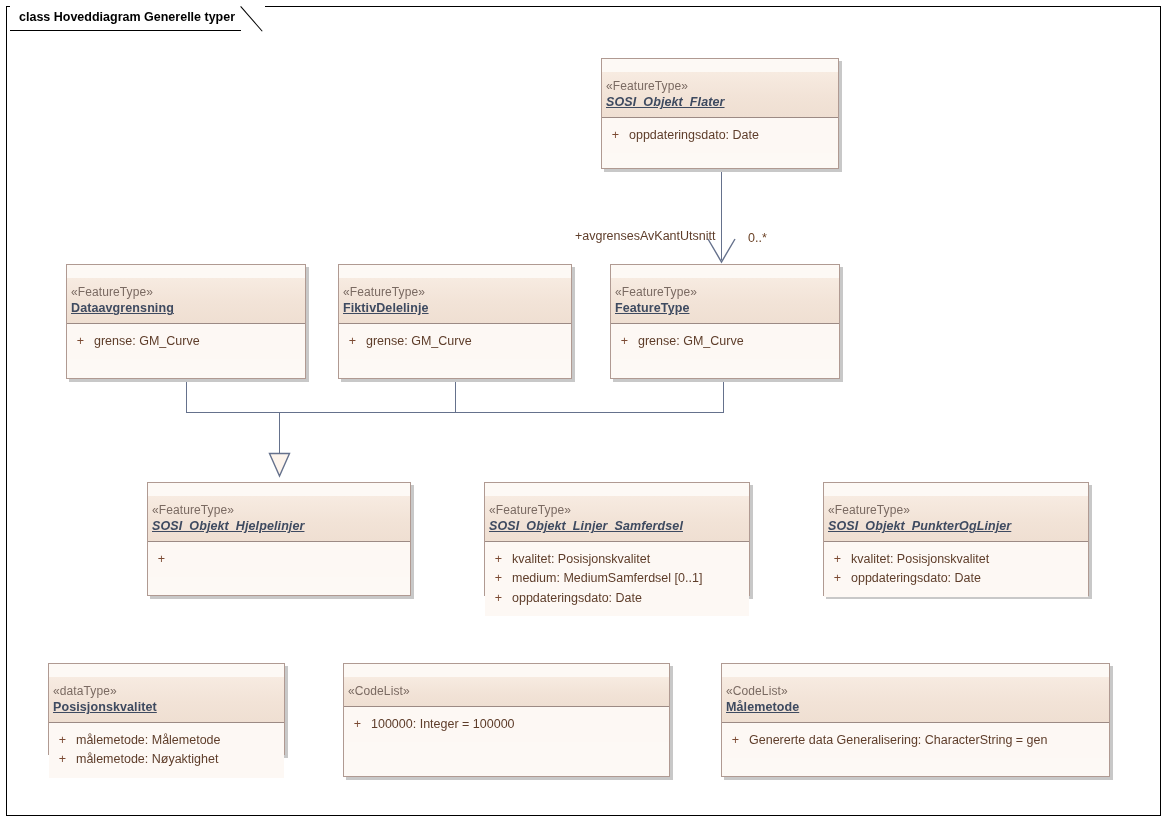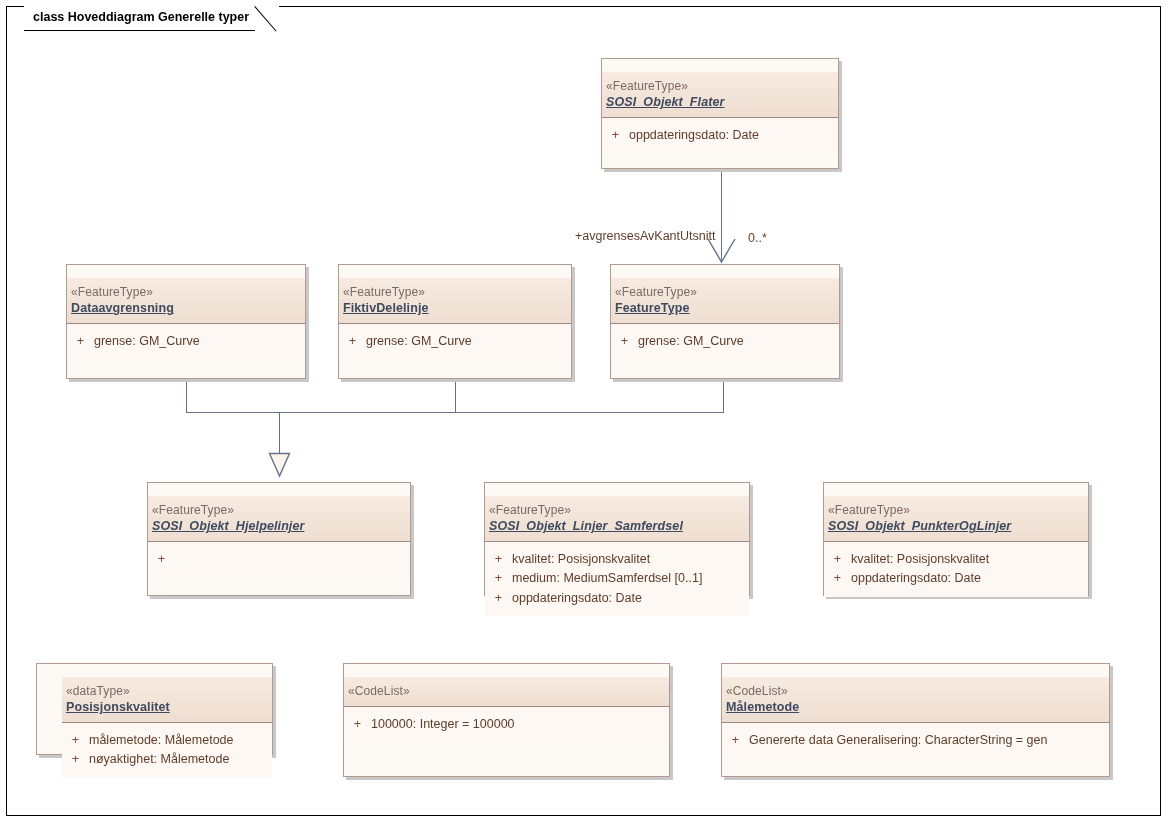--- a/index.html
+++ b/index.html
@@ -23,21 +23,21 @@
     position: absolute;
     left: 6px;
     top: 6px;
     width: 1155px;
     height: 810px;
     border: 1px solid #000000;
     box-sizing: border-box;
   }
   #frame-tab {
     position: absolute;
-    left: 24px;
+    left: 10px;
     top: 6px;
     height: 25px;
     box-sizing: border-box;
     background: #ffffff;
     display: flex;
     border-right: none;
   }
   #frame-tab .tab-body {
     height: 25px;
     box-sizing: border-box;
@@ -283,33 +283,33 @@
         <span class="vis">+</span>
         <span class="sig">kvalitet: Posisjonskvalitet</span>
       </div>
       <div class="uml-attr">
         <span class="vis">+</span>
         <span class="sig">oppdateringsdato: Date</span>
       </div>
     </div>
   </div>
 
-  <div class="uml-class" style="left:36px; top:663px; width:237px; height:92px;padding-left:25px;">
+  <div class="uml-class" style="left:48px; top:663px; width:237px; height:92px;">
     <div class="uml-header">
       <span class="uml-stereotype">«dataType»</span>
       <span class="uml-name">Posisjonskvalitet</span>
     </div>
     <div class="uml-body">
       <div class="uml-attr">
         <span class="vis">+</span>
         <span class="sig">målemetode: Målemetode</span>
       </div>
       <div class="uml-attr">
         <span class="vis">+</span>
-        <span class="sig">nøyaktighet: Målemetode</span>
+        <span class="sig">målemetode: Nøyaktighet</span>
       </div>
     </div>
   </div>
 
   <div class="uml-class" style="left:343px; top:663px; width:327px; height:114px;">
     <div class="uml-header">
       <span class="uml-stereotype">«CodeList»</span>
     </div>
     <div class="uml-body">
       <div class="uml-attr">

